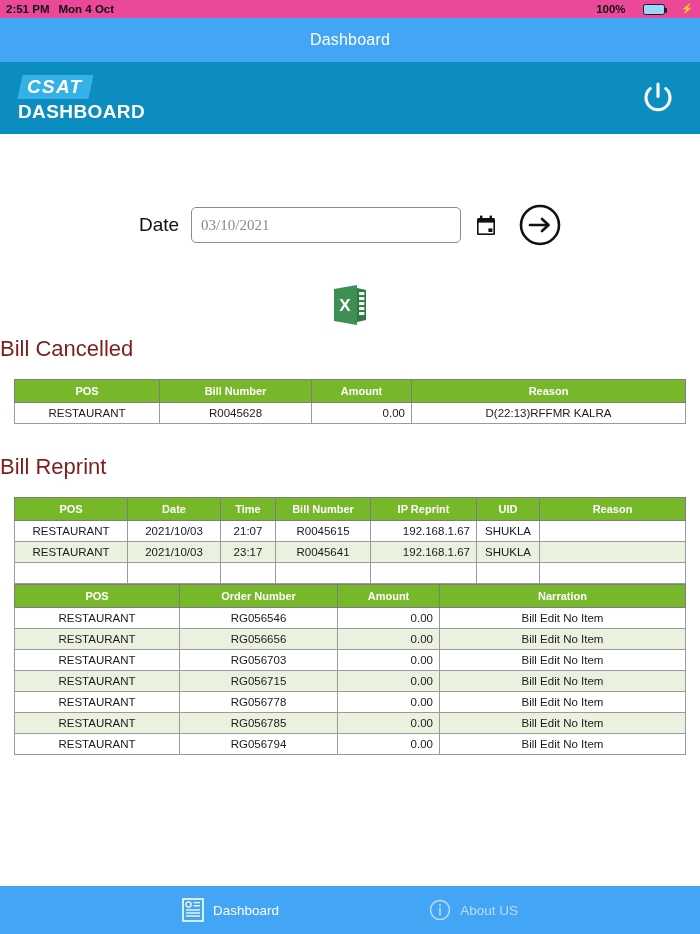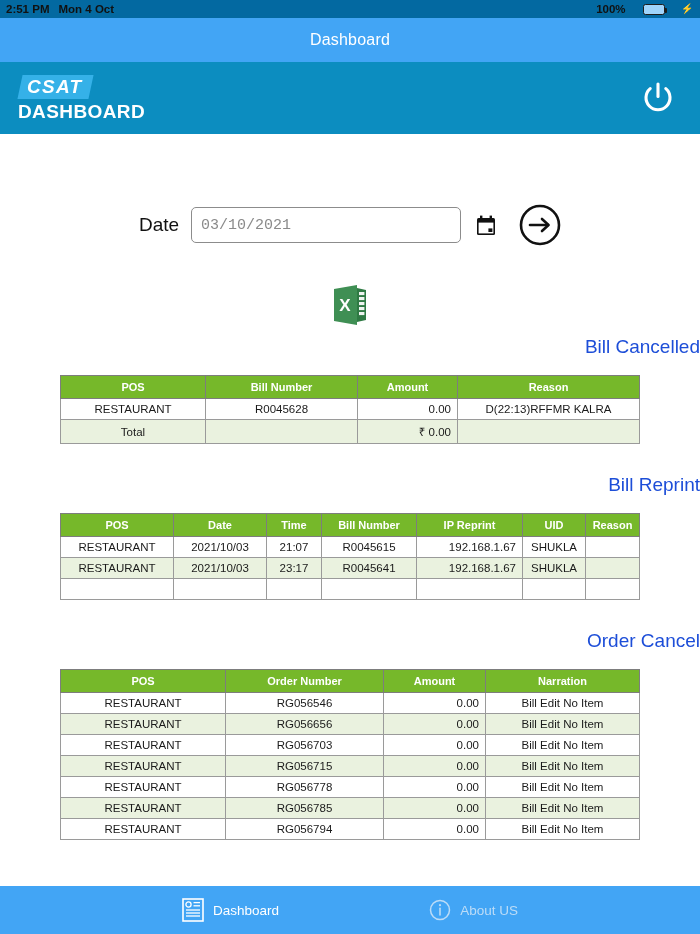--- a/index.html
+++ b/index.html
@@ -6,21 +6,21 @@
   html, body {
     width: 700px; height: 934px;
     font-family: "Liberation Sans", sans-serif;
     background: #ffffff;
     overflow: hidden;
   }
   .screen { position: relative; width: 700px; height: 934px; display: flex; flex-direction: column; }
 
   
   .statusbar {
-    height: 18px; background: #0369a1; color: #111;
+    height: 18px; background: #ec4899; color: #111;
     display: flex; align-items: center; justify-content: space-between;
     padding: 0 6px; font-size: 11.5px; font-weight: 700;
   }
   .sb-left { display: flex; align-items: center; gap: 9px; }
   .sb-right { display: flex; align-items: center; gap: 17px; }
   .battery-shell {
     width: 22px; height: 11px; border: 1px solid #1d1d1d; border-radius: 2.5px;
     padding: 1px; display: inline-block; position: relative; background: #9fd4fb;
   }
   .battery-fill { width: 100%; height: 100%; background: #45e05a; border-radius: 1px; }
@@ -68,35 +68,35 @@
   .content { flex: 1; overflow: hidden; background: #fff; padding-top: 70px; }
 
   .date-row {
     display: flex; align-items: center; justify-content: center;
     gap: 12px; margin-bottom: 34px;
   }
   .date-label { font-size: 19px; color: #111; }
   .date-input {
     width: 270px; height: 36px; border: 1px solid #8c8c8c; border-radius: 5px;
     background: #fff; padding: 0 9px; font-size: 15px; color: #8a8a8a;
-    font-family: Liberation Mono, monospace;
+    font-family: Liberation Serif, serif;
   }
   .cal-btn { width: 26px; height: 30px; display: flex; align-items: center; justify-content: center; }
   .go-btn { width: 42px; height: 42px; display: flex; align-items: center; justify-content: center; margin-left: 8px; }
 
   .excel-wrap { display: flex; justify-content: center; margin-bottom: 6px; }
 
   .section-title {
-    text-align: right; font-size: 19px; color: #1d4ed8; font-weight: 400;
+    text-align: left; font-size: 22px; color: #7f1d1d; font-weight: 400;
     margin: 4px 0 17px;
   }
   .section-title.spaced { margin-top: 30px; }
 
   table.rpt {
-    border-collapse: collapse; width: 580px; margin: 0 auto;
+    border-collapse: collapse; width: 672px; margin: 0 auto;
     border: 1px solid #7d7d7d; table-layout: fixed;
   }
   table.rpt th {
     background: #76b82a; color: #fff; font-size: 11px; font-weight: 700;
     padding: 5px 4px; text-align: center; border: 1px solid #7d7d7d;
     white-space: nowrap;
   }
   table.rpt td {
     font-size: 11.5px; color: #1a1a1a; padding: 4px 6px;
     border: 1px solid #9a9a9a; height: 21px;
@@ -215,26 +215,20 @@
         <th>Reason</th>
       </tr>
         </thead>
       <tbody>
         <tr>
           <td class="c">RESTAURANT</td>
           <td class="c">R0045628</td>
           <td class="r">0.00</td>
           <td class="c">D(22:13)RFFMR KALRA</td>
         </tr>
-        <tr>
-          <td class="c">Total</td>
-          <td class="c"></td>
-          <td class="r">₹ 0.00</td>
-          <td class="c"></td>
-        </tr>
       </tbody>
     </table>
 
     <div class="section-title spaced">Bill Reprint</div>
     <table class="rpt">
       <colgroup>
           <col style="width:113px">
           <col style="width:93px">
           <col style="width:55px">
           <col style="width:95px">
@@ -277,21 +271,20 @@
           <td class="c"></td>
           <td class="c"></td>
           <td class="c"></td>
           <td class="r"></td>
           <td class="c"></td>
           <td class="c"></td>
         </tr>
       </tbody>
     </table>
 
-    <div class="section-title spaced">Order Cancel</div>
     <table class="rpt">
       <colgroup>
           <col style="width:165px">
           <col style="width:158px">
           <col style="width:102px">
           <col>
         </colgroup>
       <thead>
           <tr>
         <th>POS</th>

